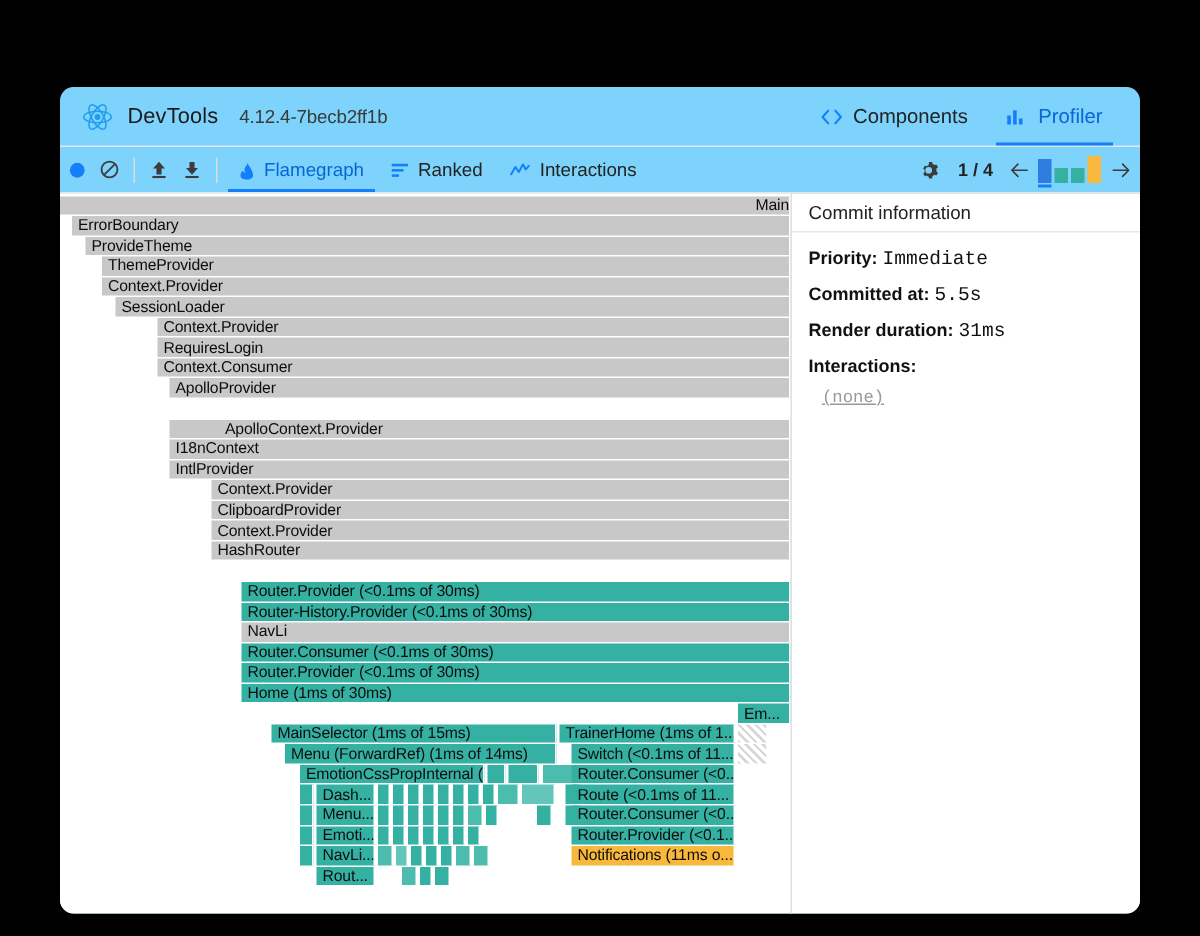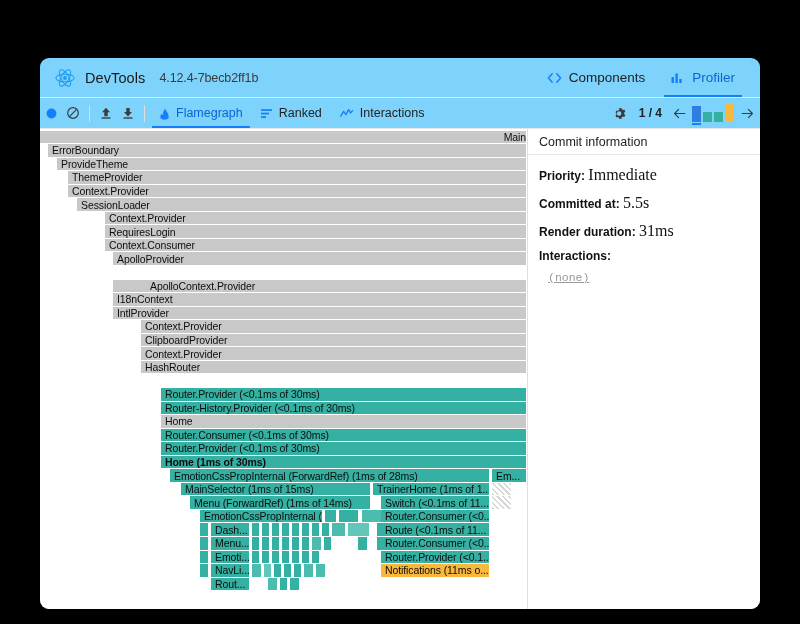--- a/index.html
+++ b/index.html
@@ -43,21 +43,21 @@
   .cbar.sel:after{content:"";position:absolute;left:0;right:0;bottom:-3px;height:2px;background:#157efb;}
 
   
   .split{display:flex;height:482px;}
   .flame{width:487px;position:relative;background:#fff;overflow:hidden;border-right:1px solid #e0e0e0;}
   .rpanel{flex:1;background:#fff;}
   .rhead{height:25px;display:flex;align-items:center;padding-left:11px;font-size:12.5px;color:#222;border-bottom:1px solid #e8e8e8;}
   .rbody{padding:9px 11px;}
   .rrow{font-size:12px;color:#111;margin-bottom:6.5px;line-height:1.35;}
   .rlabel{font-weight:bold;}
-  .rval{font-family:Liberation Serif, serif;font-size:16px;}
+  .rval{font-family:Liberation Mono, monospace;font-size:13px;}
   .rnone{font-family:"Liberation Mono",monospace;font-size:11.5px;color:#999;padding-left:9px;text-decoration:underline;}
 
   
   .frow{position:absolute;height:12.6px;}
   .cell{position:absolute;top:0;height:12.6px;box-sizing:border-box;
         border-right:1px solid #fff;display:flex;align-items:center;overflow:hidden;}
   .cell span{font-size:10.5px;color:#0d0d0d;padding-left:4px;white-space:nowrap;letter-spacing:-.1px;}
   .c-gray{background:#c8c8c8;}
   .c-teal{background:#35b1a3;}
   .c-teal2{background:#4cbcaf;}
@@ -295,42 +295,39 @@
             <span>Router.Provider (&lt;0.1ms of 30ms)</span>
           </div>
         </div>
         <div class="frow" style="top: 272.5px; left: 0px; right: 0px;">
           <div class="cell c-teal" style="left: 121px; width: 366px;">
             <span>Router-History.Provider (&lt;0.1ms of 30ms)</span>
           </div>
         </div>
         <div class="frow" style="top: 286.05px; left: 0px; right: 0px;">
           <div class="cell c-gray" style="left: 121px; width: 366px;">
-            <span>Home</span>
+            <span>NavLi</span>
           </div>
         </div>
         <div class="frow" style="top: 299.6px; left: 0px; right: 0px;">
           <div class="cell c-teal" style="left: 121px; width: 366px;">
             <span>Router.Consumer (&lt;0.1ms of 30ms)</span>
           </div>
         </div>
         <div class="frow" style="top: 313.15px; left: 0px; right: 0px;">
           <div class="cell c-teal" style="left: 121px; width: 366px;">
             <span>Router.Provider (&lt;0.1ms of 30ms)</span>
           </div>
         </div>
-        <div class="frow" style="top: 326.7px; left: 0px; right: 0px; font-weight: bold;">
+        <div class="frow" style="top: 326.7px; left: 0px; right: 0px;">
           <div class="cell c-teal" style="left: 121px; width: 366px;">
             <span>Home (1ms of 30ms)</span>
           </div>
         </div>
         <div class="frow" style="top: 340.25px; left: 0px; right: 0px;">
-          <div class="cell c-teal" style="left: 130px; width: 320px;">
-            <span>EmotionCssPropInternal (ForwardRef) (1ms of 28ms)</span>
-          </div>
           <div class="cell c-teal" style="left: 452px; width: 35px;">
             <span>Em...</span>
           </div>
         </div>
         <div class="frow" style="top: 353.8px; left: 0px; right: 0px;">
           <div class="cell c-teal" style="left: 141px; width: 190px;">
             <span>MainSelector (1ms of 15ms)</span>
           </div>
           <div class="cell c-teal" style="left: 333px; width: 117px;">
             <span>TrainerHome (1ms of 1...</span>

